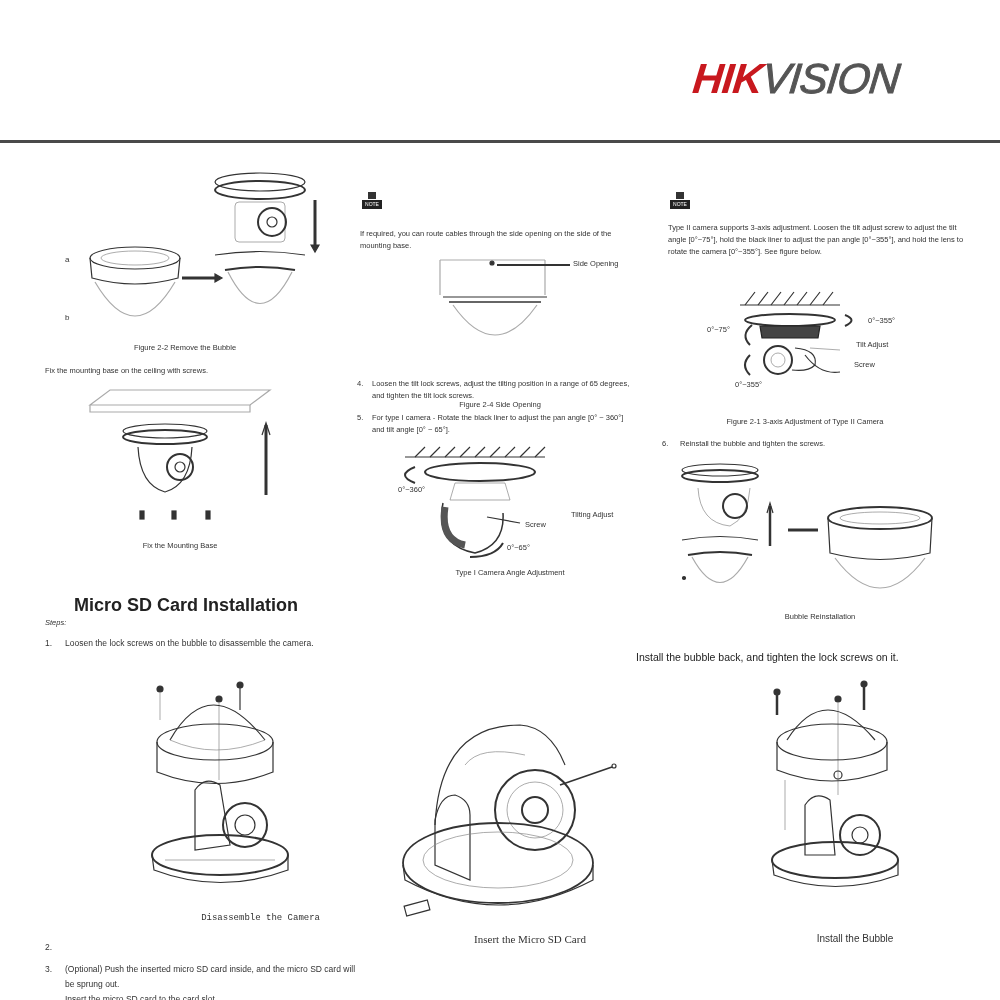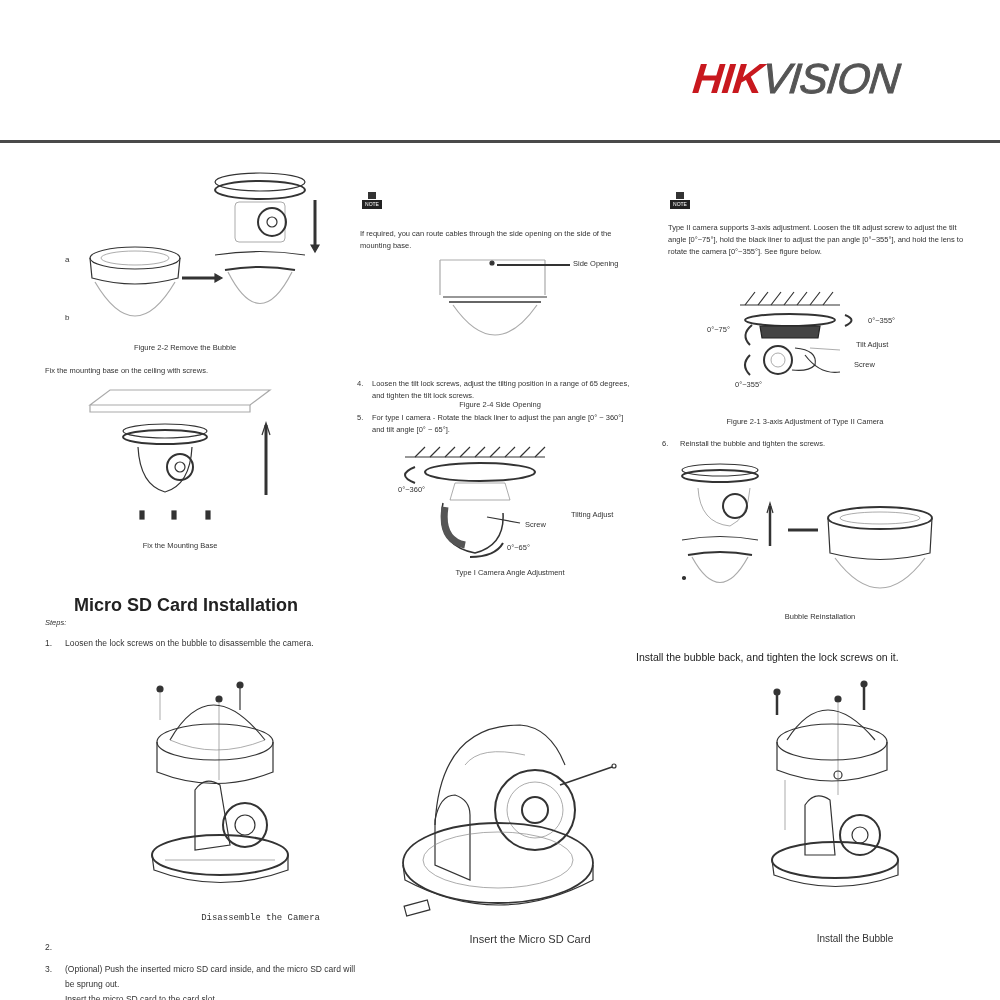--- a/index.html
+++ b/index.html
@@ -196,21 +196,21 @@
   <circle cx="135" cy="95" r="40" style="stroke-width:2"></circle>
   <circle cx="135" cy="95" r="28" class="thin"></circle>
   <circle cx="135" cy="95" r="13" style="stroke-width:2"></circle>
   <path d="M160 70 L212 52" style="stroke-width:1.6"></path>
   <circle cx="214" cy="51" r="2"></circle>
   <ellipse cx="98" cy="148" rx="95" ry="40" style="stroke-width:1.8"></ellipse>
   <ellipse cx="98" cy="145" rx="75" ry="28" class="thin"></ellipse>
   <path d="M3 150 L5 165 Q98 215 193 165 L193 150"></path>
   <rect x="5" y="188" width="24" height="10" transform="rotate(-15 17 193)"></rect>
 </svg>
-<div class="abs big-cap" style="left:420px;top:933px;width:220px;text-align:center;">Insert the Micro SD Card</div>
+<div class="abs big-cap" style="left:420px;top:933px;width:220px;text-align:center;font-family:Liberation Serif, serif;">Insert the Micro SD Card</div>
 
 <div class="abs" style="left:636px;top:651px;width:335px;font-size:10.5px;color:#222;">Install the bubble back, and tighten the lock screws on it.</div>
 
 <svg style="left:760px;top:680px;width:170px;height:230px;">
   <circle cx="17" cy="12" r="3" class="fill"></circle>
   <path d="M17 15 L17 35" style="stroke-width:2.5"></path>
   <circle cx="78" cy="19" r="3" class="fill"></circle>
   <path d="M78 22 L78 115" class="thin"></path>
   <circle cx="104" cy="4" r="3" class="fill"></circle>
   <path d="M104 7 L104 30" style="stroke-width:2.5"></path>

